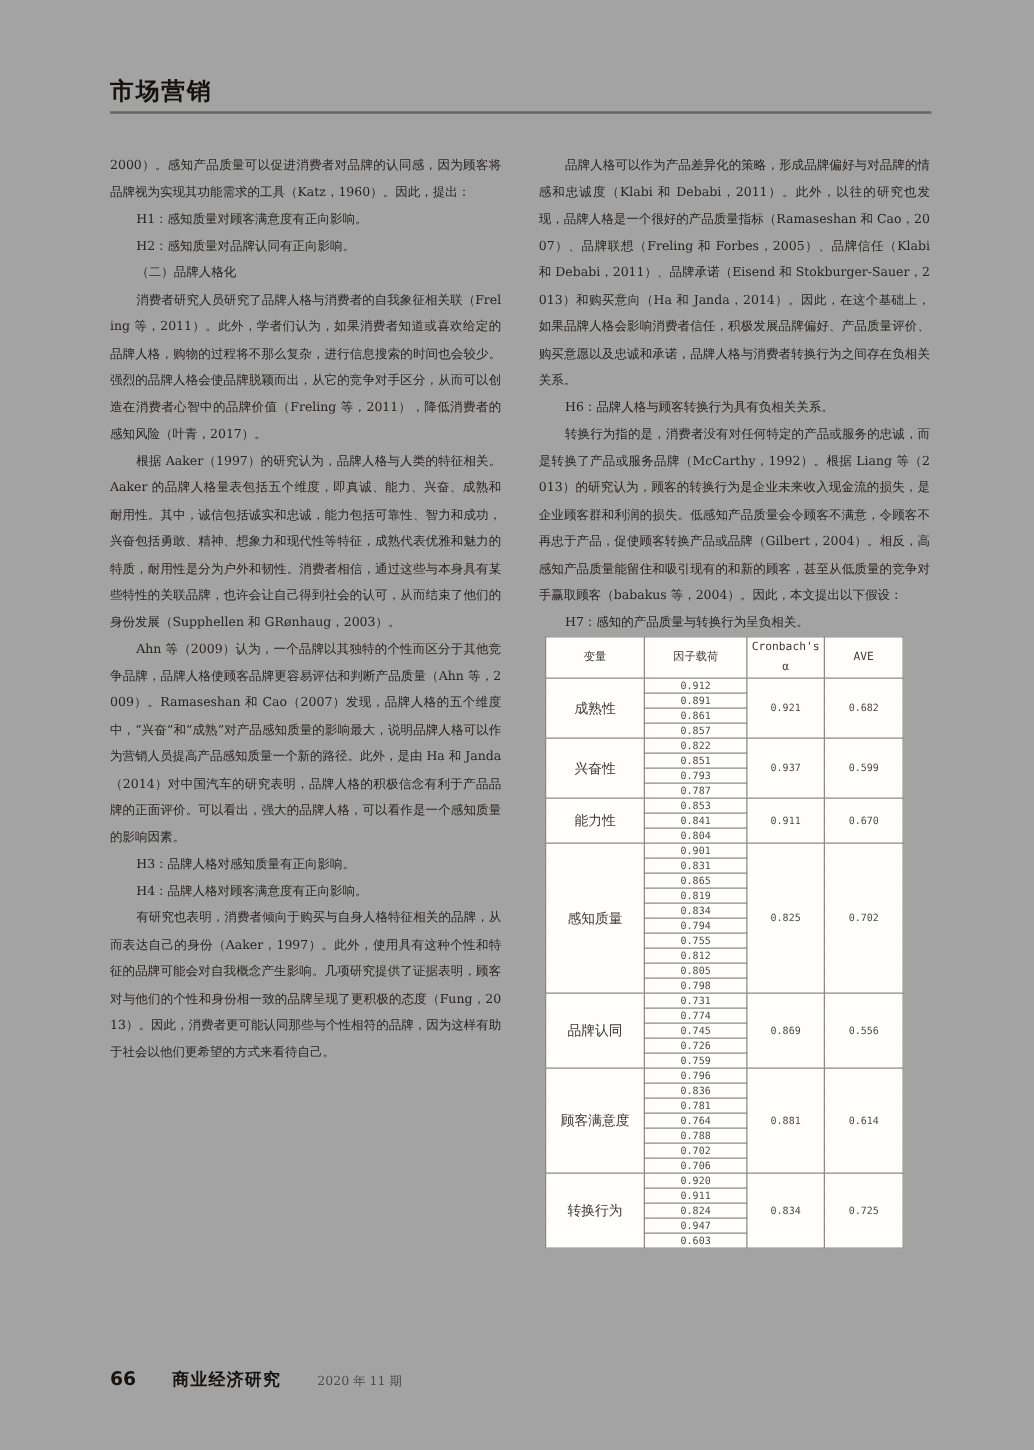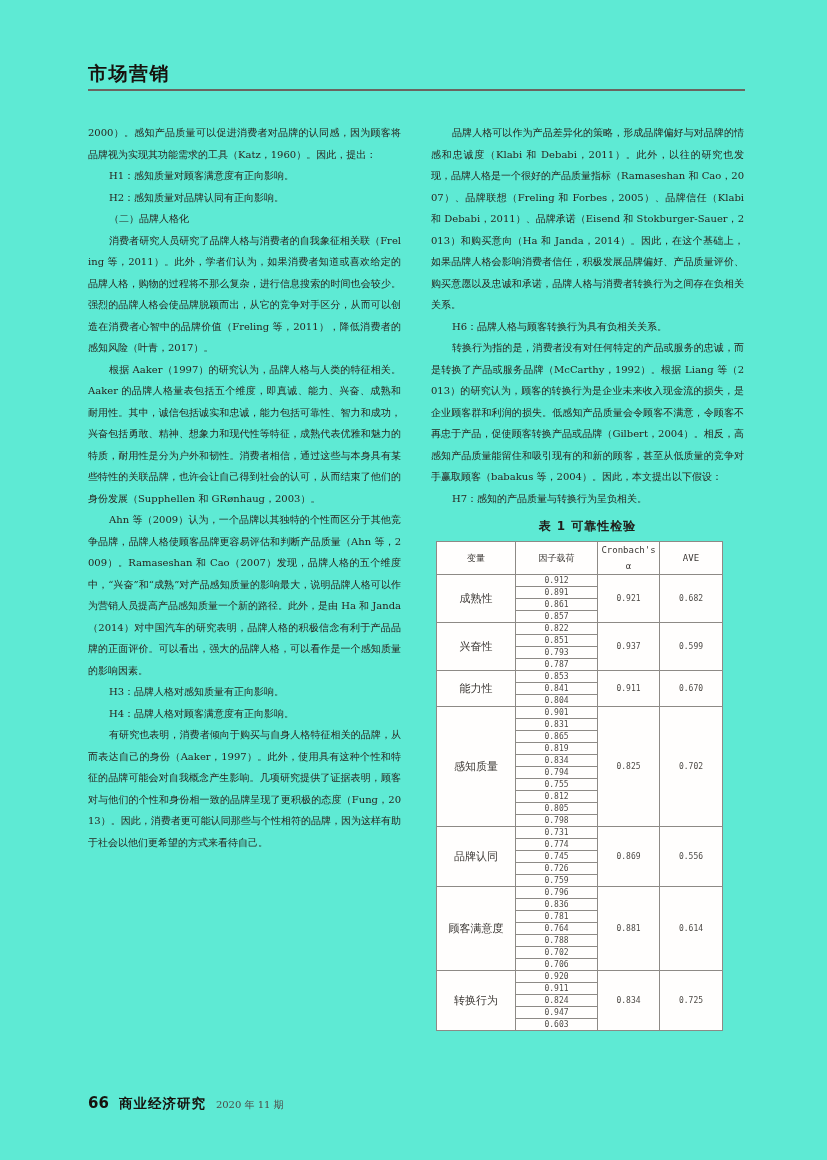--- a/index.html
+++ b/index.html
@@ -2,21 +2,21 @@
 <html><head>
 <meta charset="utf-8">
 <style>
   html,body{margin:0;padding:0;}
   body{
     width:827px;height:1160px;overflow:hidden;background:#ffffff;
     font-family:"DejaVu Serif","Liberation Serif",serif;color:#262220;
   }
   .page{
     position:relative;box-sizing:border-box;width:827px;height:1160px;
-    background:#5eead4;padding:62px 82px 0 88px;
+    background:#a3a3a3;padding:62px 82px 0 88px;
   }
   
   .page-header{border-bottom:2px solid #6b6560;padding-bottom:5px;}
   .section-label{
     font-family:"DejaVu Sans","Liberation Sans",sans-serif;font-weight:bold;
     font-size:19px;letter-spacing:1.5px;color:#17120e;line-height:22px;
   }
   
   .columns{display:flex;gap:30px;margin-top:31px;}
   .col{width:313px;flex:0 0 313px;}
@@ -47,21 +47,21 @@
     font-family:"DejaVu Sans Mono","Liberation Mono",monospace;
     font-size:8px;color:#4d4a46;
   }
   td.loading{height:11px;line-height:11px;}
   td.variable{
     font-family:Liberation Sans, sans-serif;
     font-size:11px;color:#3c3835;
   }
   
   .page-footer{
-    position:absolute;left:88px;top:1094px;display:flex;align-items:baseline;gap:10px;
+    position:absolute;left:88px;top:1094px;display:flex;align-items:baseline;gap:29px;
   }
   .page-number{
     font-family:"DejaVu Sans","Liberation Sans",sans-serif;font-weight:bold;
     font-size:15px;color:#17120e;
   }
   .journal-name{
     font-family:"DejaVu Sans","Liberation Sans",sans-serif;font-weight:bold;
     font-size:13.5px;color:#17120e;letter-spacing:1px;
   }
   .issue{font-size:10px;color:#4d4a46;}
@@ -88,21 +88,20 @@
         <p class="para hypothesis">H4：品牌人格对顾客满意度有正向影响。</p>
         <p class="para body">有研究也表明，消费者倾向于购买与自身人格特征相关的品牌，从而表达自己的身份（Aaker，1997）。此外，使用具有这种个性和特征的品牌可能会对自我概念产生影响。几项研究提供了证据表明，顾客对与他们的个性和身份相一致的品牌呈现了更积极的态度（Fung，2013）。因此，消费者更可能认同那些与个性相符的品牌，因为这样有助于社会以他们更希望的方式来看待自己。</p>
       </section>
 
     <section class="col" id="right-col">
 
       <p class="para body">品牌人格可以作为产品差异化的策略，形成品牌偏好与对品牌的情感和忠诚度（Klabi 和 Debabi，2011）。此外，以往的研究也发现，品牌人格是一个很好的产品质量指标（Ramaseshan 和 Cao，2007）、品牌联想（Freling 和 Forbes，2005）、品牌信任（Klabi 和 Debabi，2011）、品牌承诺（Eisend 和 Stokburger-Sauer，2013）和购买意向（Ha 和 Janda，2014）。因此，在这个基础上，如果品牌人格会影响消费者信任，积极发展品牌偏好、产品质量评价、购买意愿以及忠诚和承诺，品牌人格与消费者转换行为之间存在负相关关系。</p>
         <p class="para hypothesis">H6：品牌人格与顾客转换行为具有负相关关系。</p>
         <p class="para body">转换行为指的是，消费者没有对任何特定的产品或服务的忠诚，而是转换了产品或服务品牌（McCarthy，1992）。根据 Liang 等（2013）的研究认为，顾客的转换行为是企业未来收入现金流的损失，是企业顾客群和利润的损失。低感知产品质量会令顾客不满意，令顾客不再忠于产品，促使顾客转换产品或品牌（Gilbert，2004）。相反，高感知产品质量能留住和吸引现有的和新的顾客，甚至从低质量的竞争对手赢取顾客（babakus 等，2004）。因此，本文提出以下假设：</p>
         <p class="para hypothesis">H7：感知的产品质量与转换行为呈负相关。</p>
-        <div class="table-caption">表 1  可靠性检验</div>
       <table class="reliability">
         <colgroup>
           <col style="width:79px">
             <col style="width:82px">
             <col style="width:62px">
             <col style="width:63px">
         </colgroup>
         <thead id="rel-thead">
             <tr>
               <th>变量</th>

